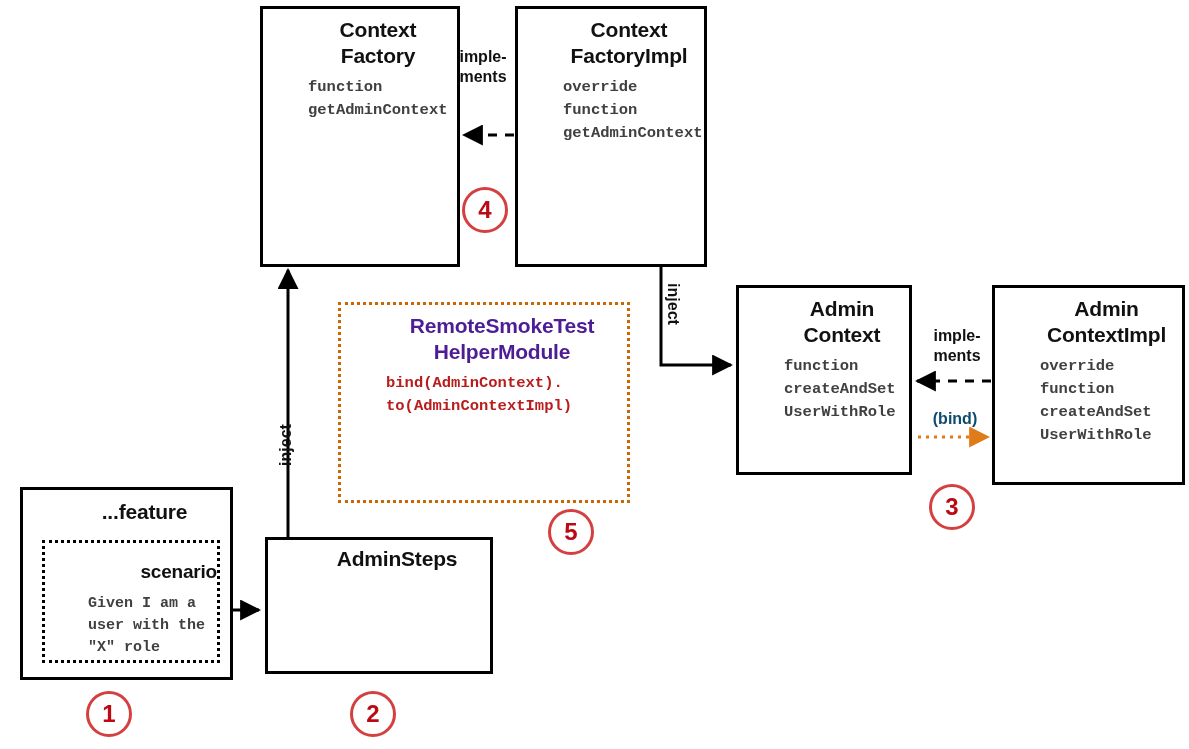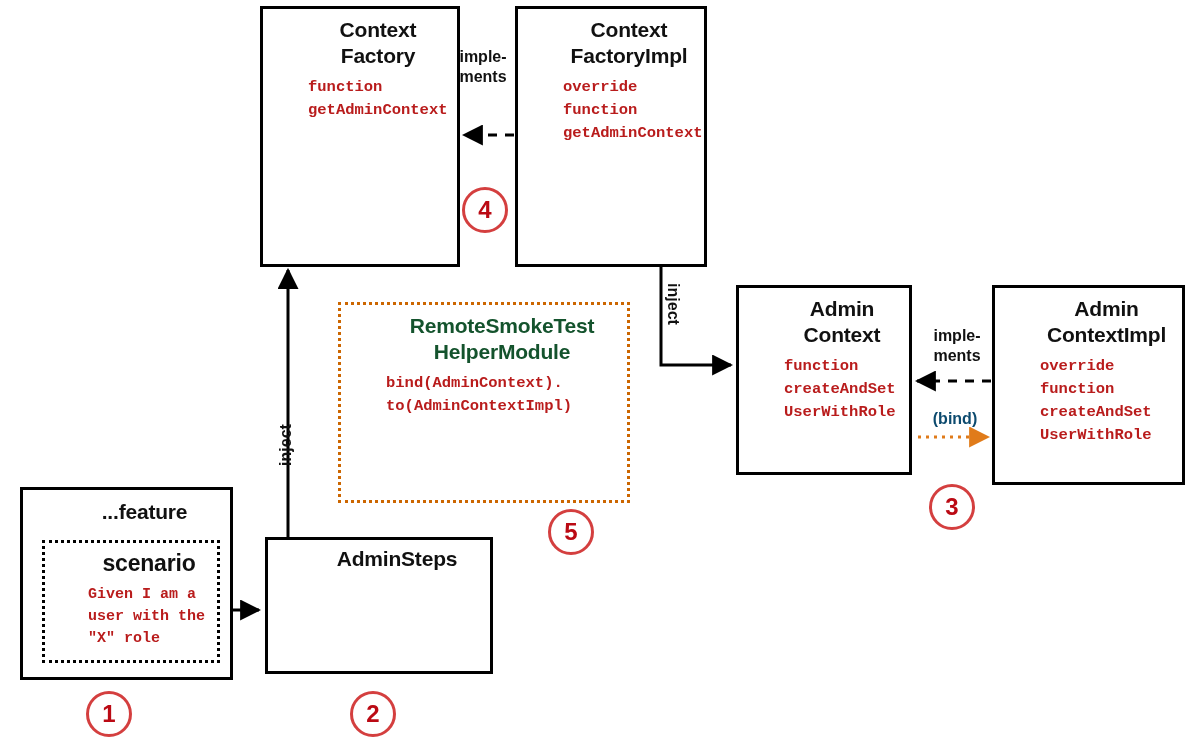--- a/index.html
+++ b/index.html
@@ -38,28 +38,28 @@
     font-family: "Liberation Sans", sans-serif;
     font-weight: bold;
     font-size: 21px;
     line-height: 26px;
     color: #111111;
     letter-spacing: -0.2px;
     margin-top: 8px;
     white-space: pre-line;
   }
   .box-title.orange {
-    color: #14532d;
+    color: #4c1d95;
   }
   .box-body {
     font-family: "Liberation Mono", monospace;
     font-weight: bold;
     font-size: 15.5px;
     line-height: 23px;
-    color: #b91c1c;
+    color: #404040;
     padding-left: 9px;
     margin-top: 7px;
     white-space: pre-line;
   }
   .box-body.orange {
     color: #b91c1c;
   }
   .edge-label {
     position: absolute;
     font-family: "Liberation Sans", sans-serif;
@@ -171,21 +171,21 @@
   <div class="box dotted-box-orange" style="left:338px; top:302px; width:292px; height:201px;">
     <div class="box-title orange">RemoteSmokeTest
 HelperModule</div>
     <div class="box-body orange">bind(AdminContext).
 to(AdminContextImpl)</div>
   </div>
 
   <div class="box solid-box" style="left:20px; top:487px; width:213px; height:193px;">
     <div class="box-title" style="margin-top:9px;">...feature</div>
     <div class="box dotted-box-black" style="left:19px; top:50px; width:178px; height:123px;">
-      <div class="box-title" style="font-size:23px; margin-top:7px;">scenario</div>
+      <div class="box-title" style="font-size:19px; margin-top:16px;text-align:right;">scenario</div>
       <div class="box-body" style="font-size:15px; line-height:22px; margin-top:8px; padding-left:7px;font-family:Liberation Mono, monospace;">Given I am a
 user with the
 "X" role</div>
     </div>
   </div>
 
   <div class="box solid-box" style="left:265px; top:537px; width:228px; height:137px;">
     <div class="box-title" style="margin-top:6px;">AdminSteps</div>
   </div>
 

